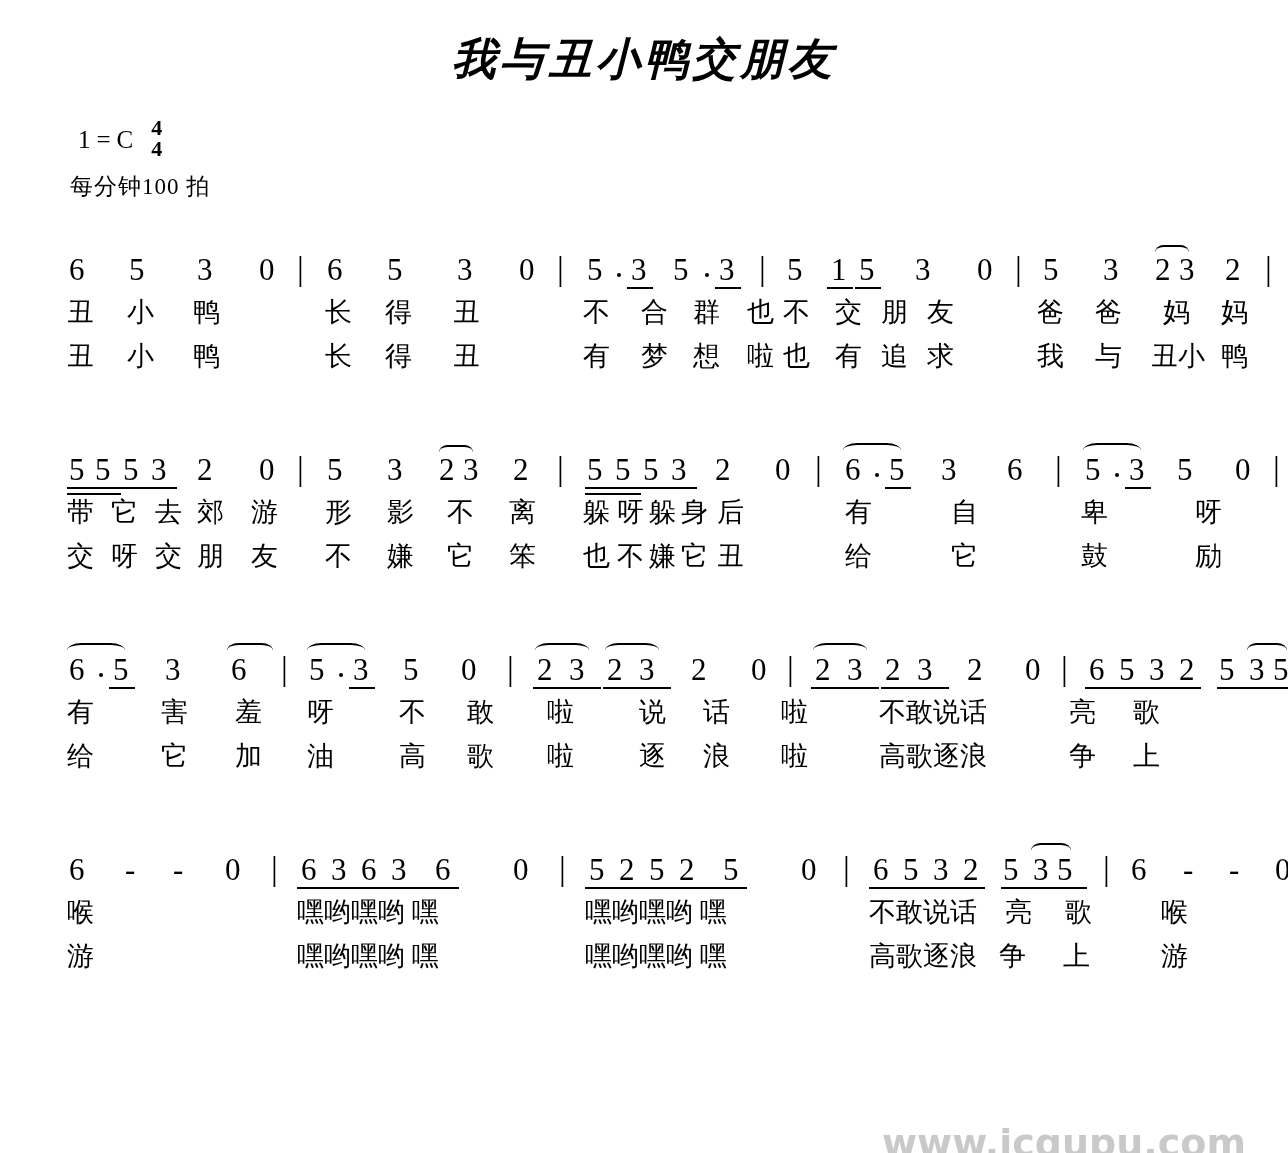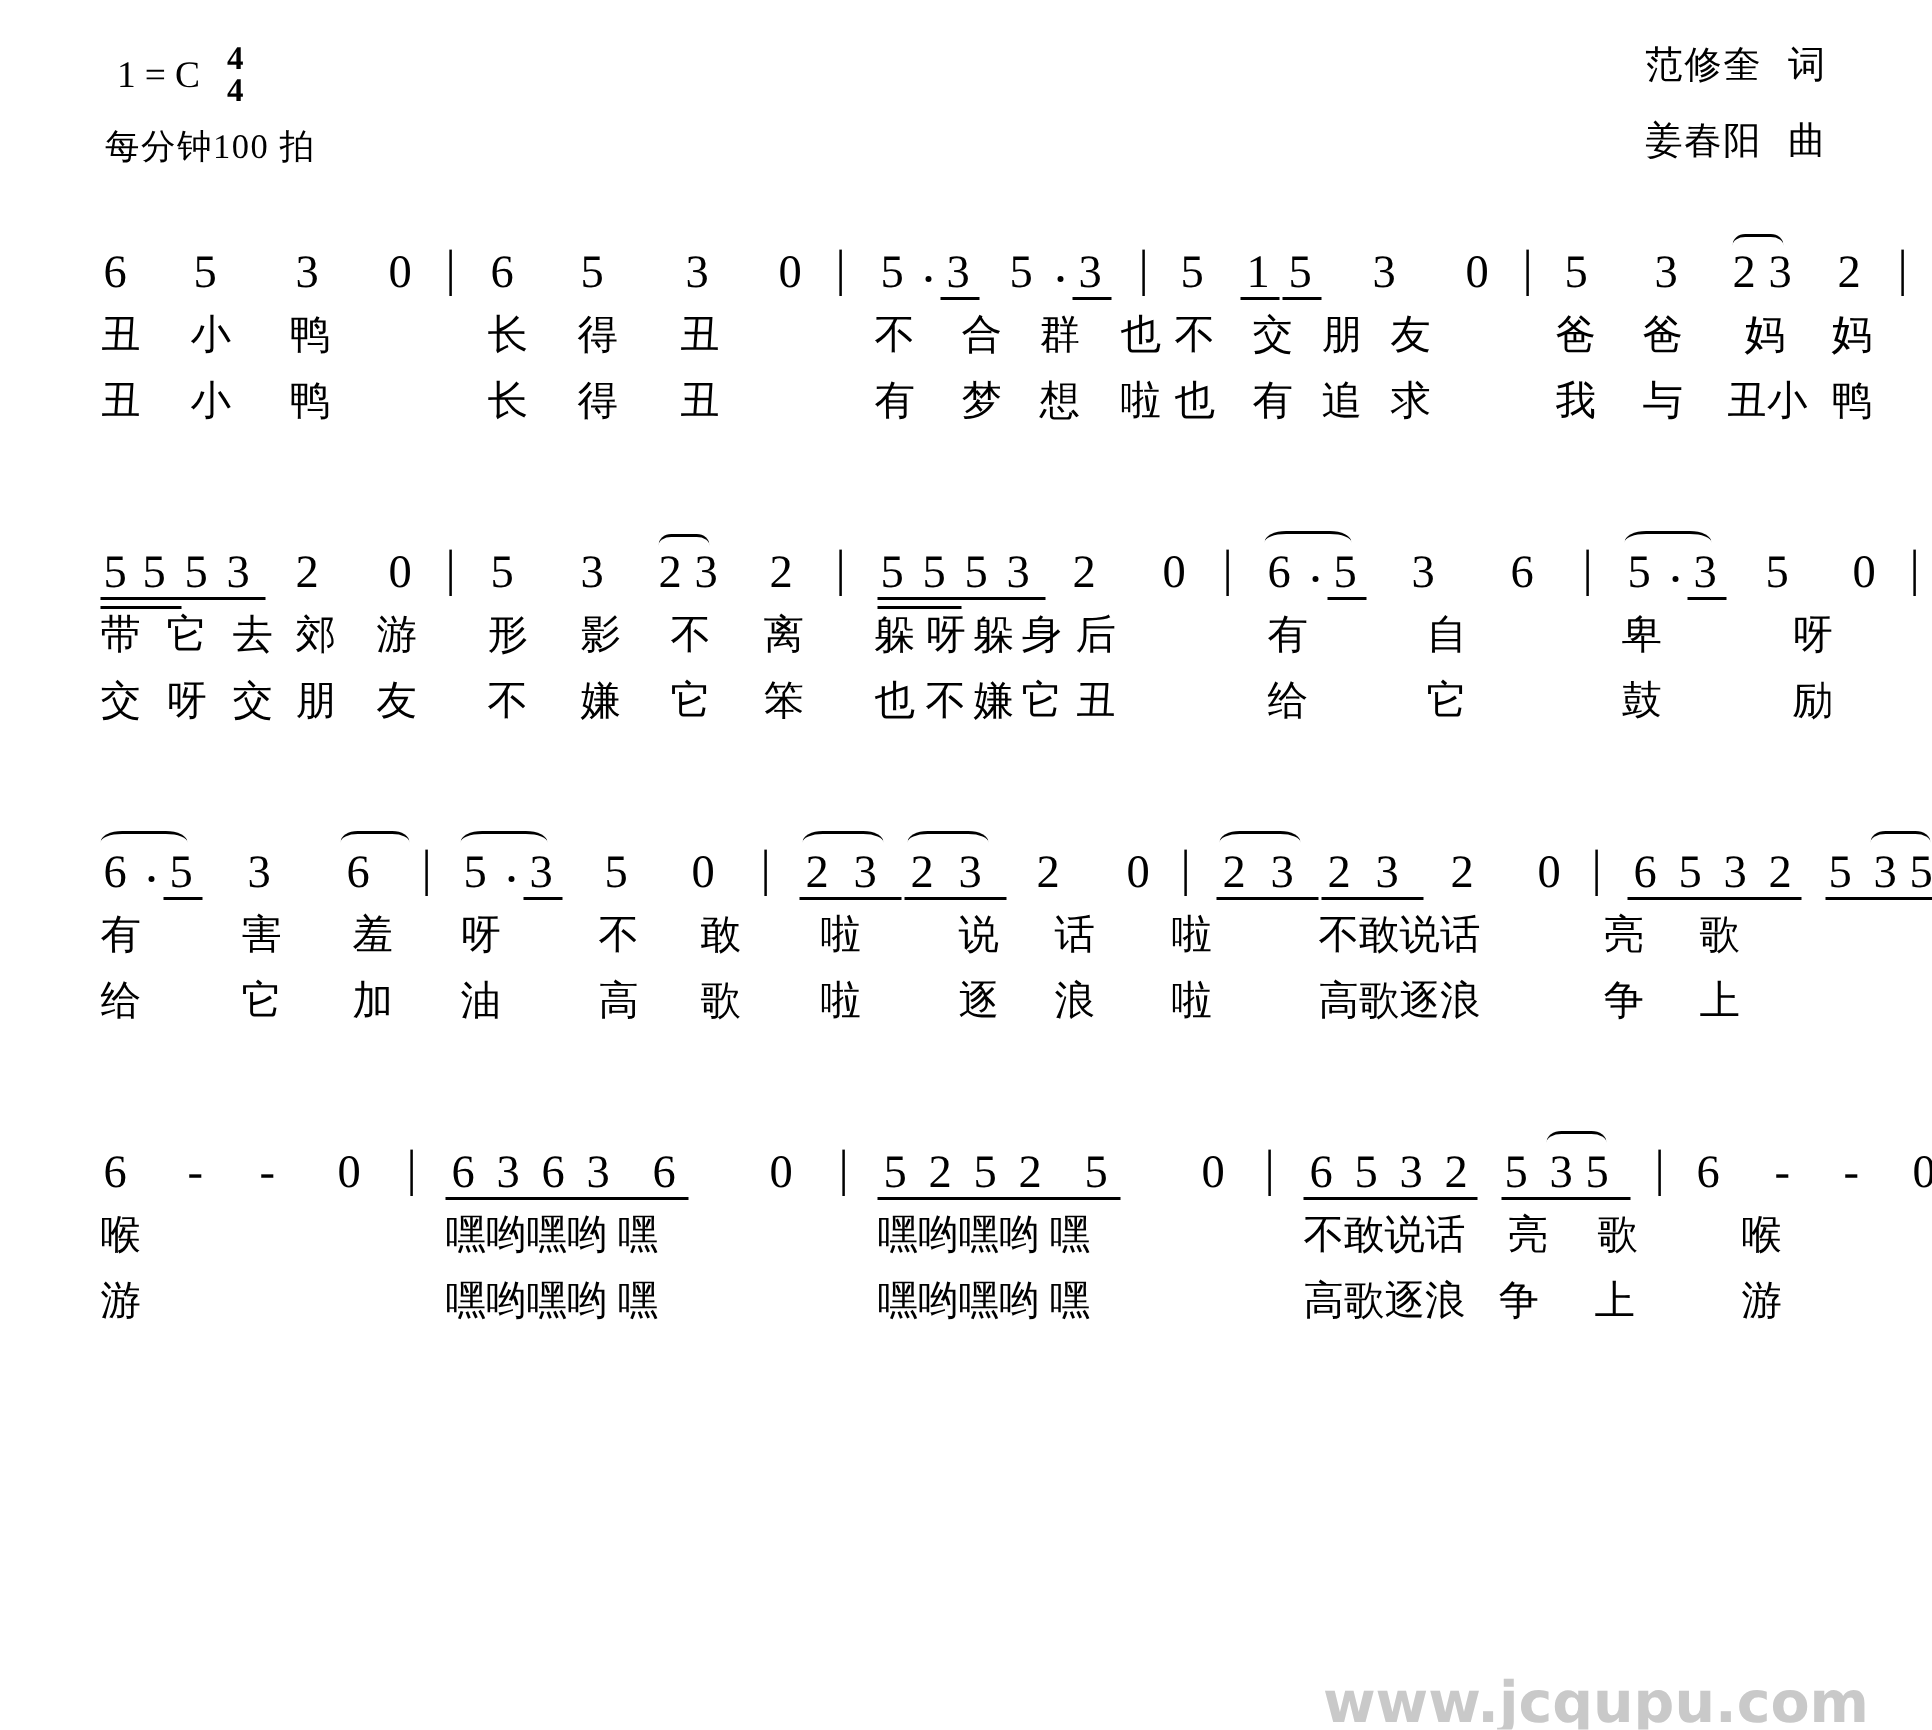--- a/index.html
+++ b/index.html
@@ -163,42 +163,33 @@
     font-weight: bold;
     color: #c9c9c9;
     letter-spacing: 0px;
   }
 </style>
 </head>
 <body>
 
 <div class="sheet">
 
+  <div class="title">我与丑小鸭交朋友</div>
 
   <div class="header">
     <div class="key-block">
       <span>1</span>
       <span class="eq">=</span>
       <span>C</span>
       <span class="timesig">
         <span class="num">4</span>
         <span class="den">4</span>
       </span>
     </div>
     <div class="tempo">每分钟100 拍</div>
-    <div class="credits">
-      <div>
-        <span>范修奎</span>
-        <span class="role">词</span>
-      </div>
-      <div>
-        <span>姜春阳</span>
-        <span class="role">曲</span>
-      </div>
-    </div>
   </div>
 
   <div class="system" style="margin-top:16px;">
     <div class="notes-row">
       <span class="gly note" style="left:0px;   top:18px;">6</span>
       <span class="gly note" style="left:60px;  top:18px;">5</span>
       <span class="gly note" style="left:128px; top:18px;">3</span>
       <span class="gly note" style="left:190px; top:18px;">0</span>
       <span class="gly bar" style="left:228px; top:18px;">|</span>
       <span class="gly note" style="left:258px; top:18px;">6</span>

